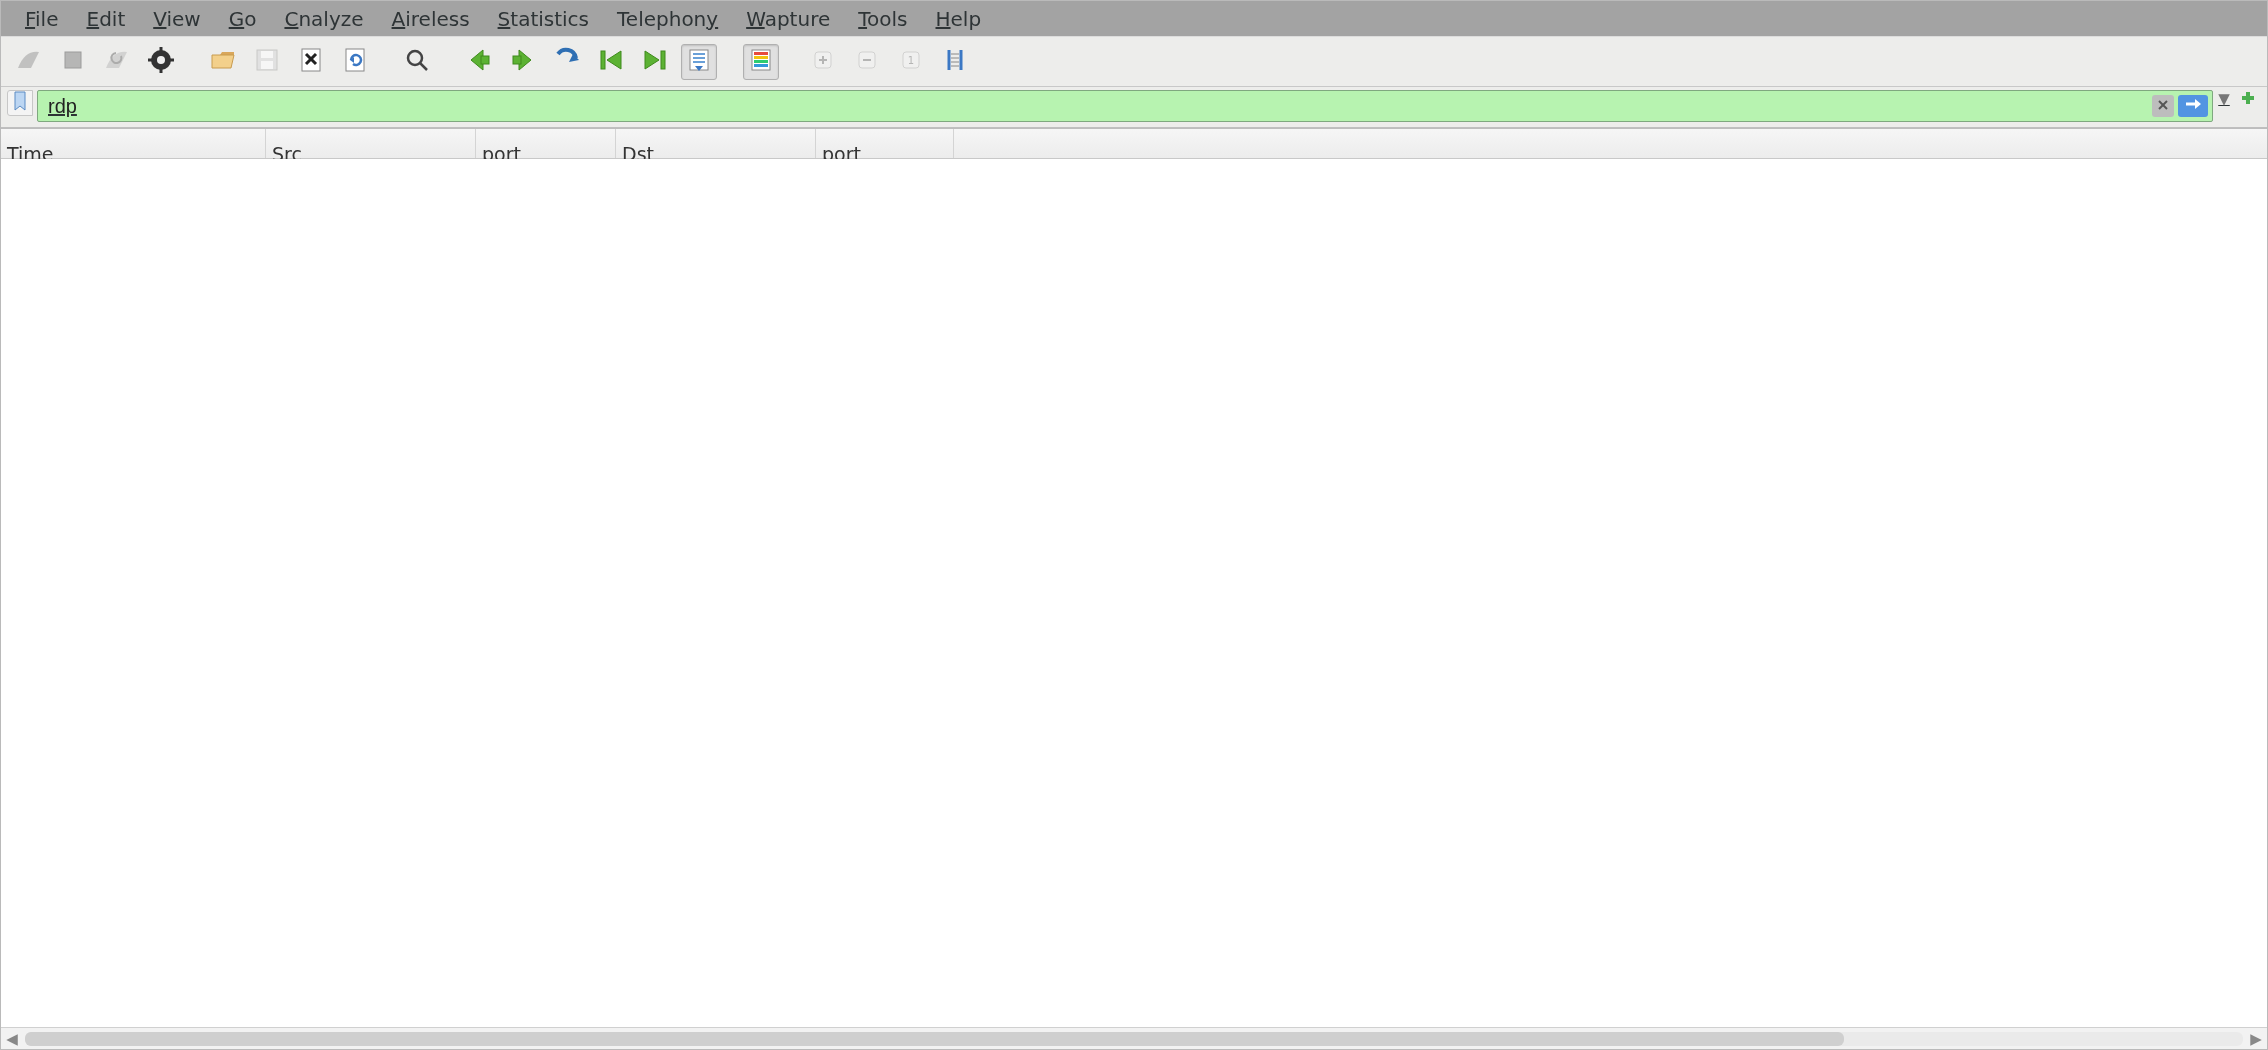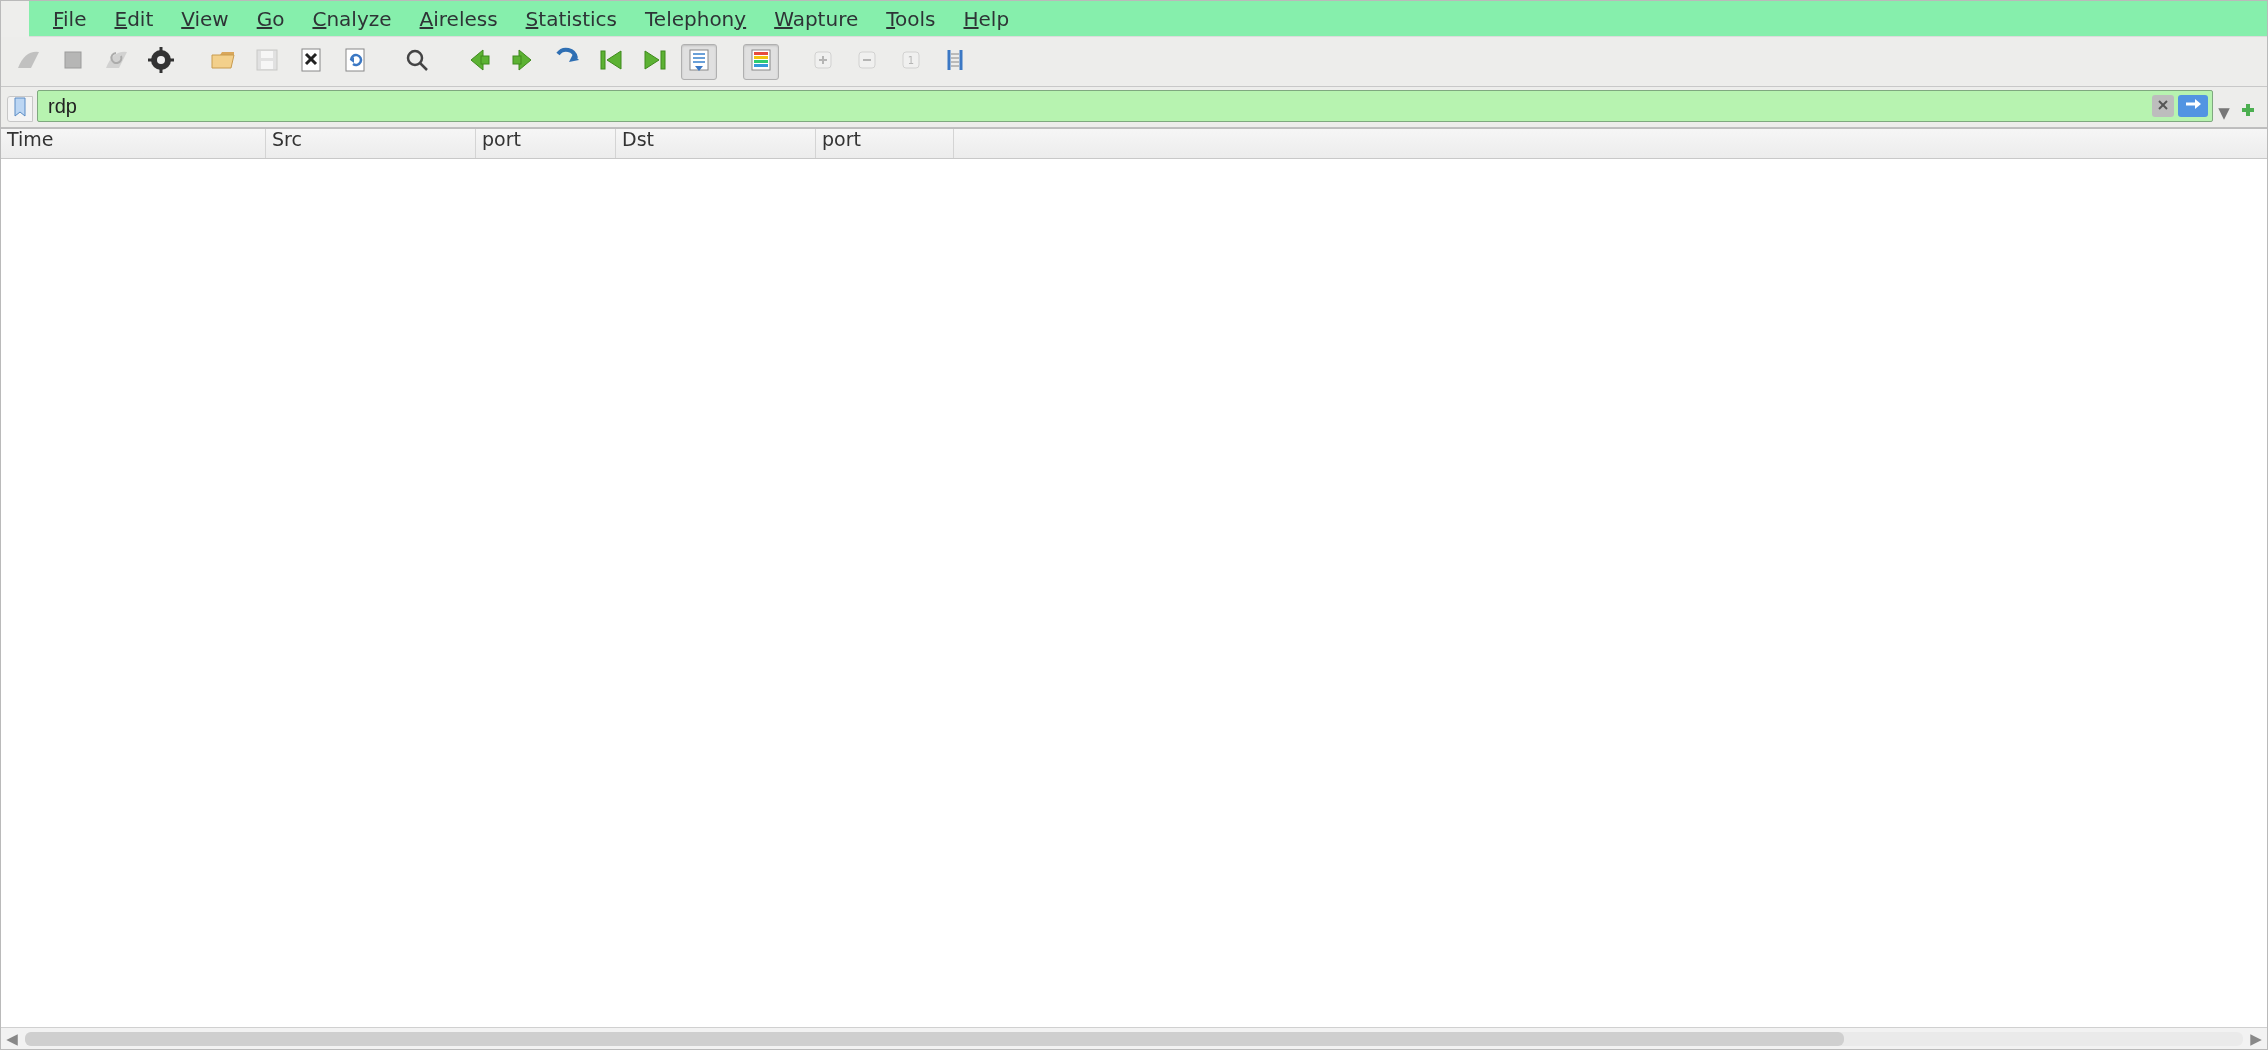--- a/index.html
+++ b/index.html
@@ -46,24 +46,23 @@
   }
   .win-btn { width:16px; height:16px; display:flex; align-items:center; justify-content:center; cursor:pointer; }
   .win-btn svg { width:14px; height:14px; }
   
   .menubar {
     height: 36px;
     display: flex;
     align-items: center;
     padding: 0 10px;
     gap: 0;
-    background: #86efac;
+    background: #a3a3a3;
     border-bottom: 1px solid #dcdcdc;
     font-size: 20px;
-    margin-left: 28px;
   }
   .menubar .menuitem {
     padding: 4px 14px;
     cursor: pointer;
   }
   .menubar .menuitem .ul { text-decoration: underline; }
   
   .toolbar {
     height: 50px;
     display: flex;
@@ -83,25 +82,26 @@
     background: #e0e0e0;
     border: 1px solid #b0b0b0;
     box-shadow: inset 0 1px 2px rgba(0,0,0,.15);
   }
   .tsep { width:10px; }
   .tbtn svg, .tbtn-toggle svg { width: 28px; height: 28px; }
   .disabled { opacity: .55; cursor: default; }
   
   .filterbar {
     display: flex;
-    align-items: flex-end;
+    align-items: flex-start;
     padding: 3px 6px 5px 6px;
     gap: 4px;
     background: #ededeb;
     border-bottom: 1px solid #bfbfbf;
+    text-decoration: underline;
   }
   .bookmark-btn {
     width: 26px;
     display: flex; align-items: center; justify-content: center;
     border: 1px solid #c7c7c7;
     border-radius: 3px 0 0 3px;
     background: #f4f4f4;
     cursor: pointer;
   }
   .filter-input {
@@ -152,23 +152,24 @@
   .colheaders {
     display: flex;
     height: 30px;
     background: linear-gradient(to bottom,#f6f6f6,#ececec);
     border-bottom: 1px solid #c8c8c8;
     font-size: 19px;
     color: #333;
   }
   .colheaders .col {
     border-right: 1px solid #d4d4d4;
-    padding: 8px 6px;
-    display:flex; align-items:flex-end;
+    padding: 14px 6px;
+    display:flex; align-items:flex-start;
     cursor: pointer;
+    text-decoration: underline;
   }
   .packet-rows { flex:1; background:#fff; }
   
   .hscroll {
     height: 22px;
     background: #f2f2f2;
     border-top: 1px solid #d0d0d0;
     display:flex; align-items:center;
     position: relative;
   }

